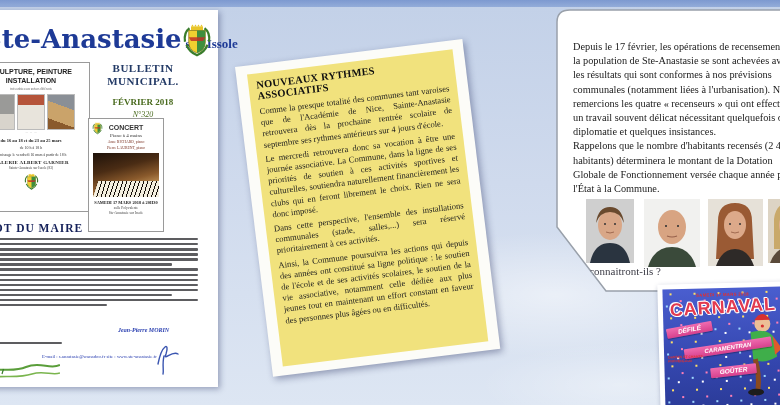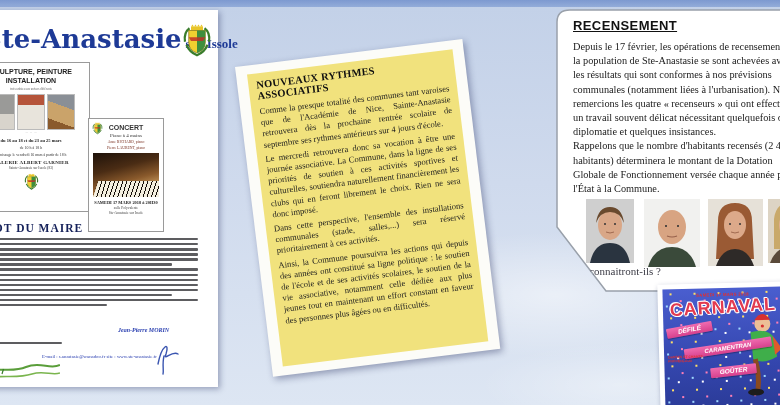--- a/index.html
+++ b/index.html
@@ -135,20 +135,26 @@
 
   <div class="page">
     <div class="pg-title">
       <span class="big">Ste-Anastasie</span>
       <span class="small">sur Issole</span>
     </div>
     <svg class="abs" style="left:202px;top:13px" width="30" height="36" viewBox="0 0 40 46">
         <use href="#crest"></use>
       </svg>
 
+    <div class="masthead">
+      <div class="m1">BULLETIN</div>
+      <div class="m1">MUNICIPAL.</div>
+      <div class="date">FÉVRIER 2018</div>
+      <div class="num">N°320</div>
+    </div>
 
     <div class="expo">
       <div class="t1">
         <span>SCULPTURE, PEINTURE</span><br>
         <span>INSTALLATION</span>
       </div>
       <div class="sub">trois artistes aux univers différents</div>
       <div class="ph-row">
         <div class="ph" style="background:linear-gradient(180deg,#9a9a98 0 55%,#d8d4cc 55%)"></div>
         <div class="ph" style="background:linear-gradient(180deg,#b5543a 0 30%,#e8e4dc 30%)"></div>
@@ -223,21 +229,20 @@
       <p>Le mercredi retrouvera donc sa vocation à être une journée associative. La Commune, dans la ligne de ses priorités de soutien à ces activités sportives et culturelles, soutiendra naturellement financièrement les clubs qui en feront librement le choix. Rien ne sera donc imposé.</p>
       <p>Dans cette perspective, l'ensemble des installations communales (stade, salles,...) sera réservé prioritairement à ces activités.</p>
       <p>Ainsi, la Commune poursuivra les actions qui depuis des années ont constitué sa ligne politique : le soutien de l'école et de ses activités scolaires, le soutien de la vie associative, notamment celle dédiée aux plus jeunes tout en maintenant un effort constant en faveur des personnes plus âgées ou en difficultés.</p>
     </div>
   </div>
 
   <svg class="rec-shape" width="262" height="284" viewBox="0 0 262 284">
     <path d="M14,1 H260 V282 H50 L1,218 V13 Q1,1 14,1 Z" fill="#ffffff" stroke="#99a0aa" stroke-width="1.5"></path>
   </svg>
   <div class="rec-content">
-    <div class="rec-title">RECENSEMENT</div>
     <div class="rec-lines">
       <div>Depuis le 17 février, les opérations de recensement de</div>
       <div>la population de Ste-Anastasie se sont achevées avec</div>
       <div>les résultats qui sont conformes à nos prévisions</div>
       <div>communales (notamment liées à l'urbanisation). Nous</div>
       <div>remercions les quatre « recenseurs » qui ont effectué</div>
       <div>un travail souvent délicat nécessitant quelquefois de la</div>
       <div>diplomatie et quelques insistances.</div>
       <div>Rappelons que le nombre d'habitants recensés (2 450</div>
       <div>habitants) déterminera le montant de la Dotation</div>

